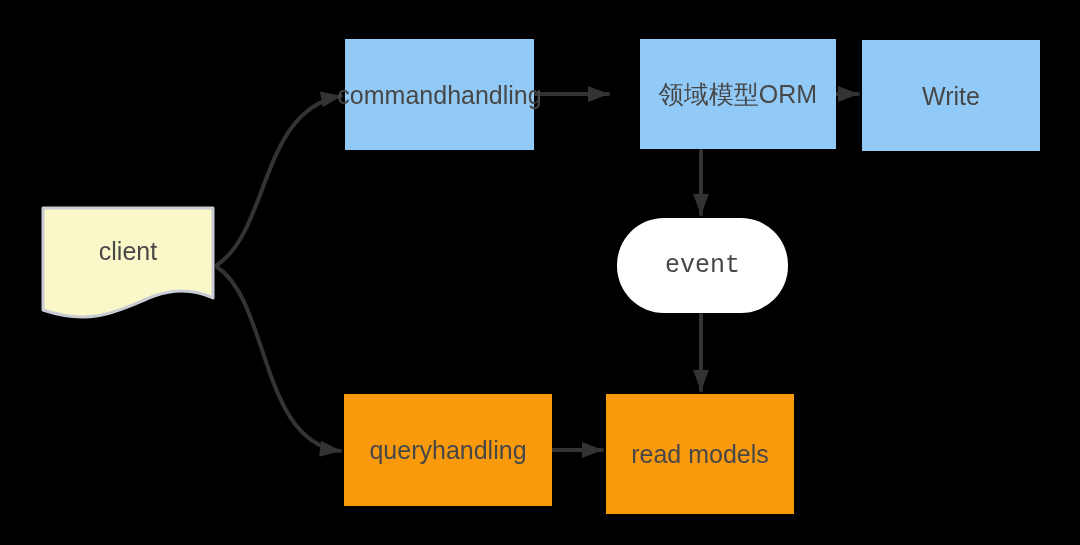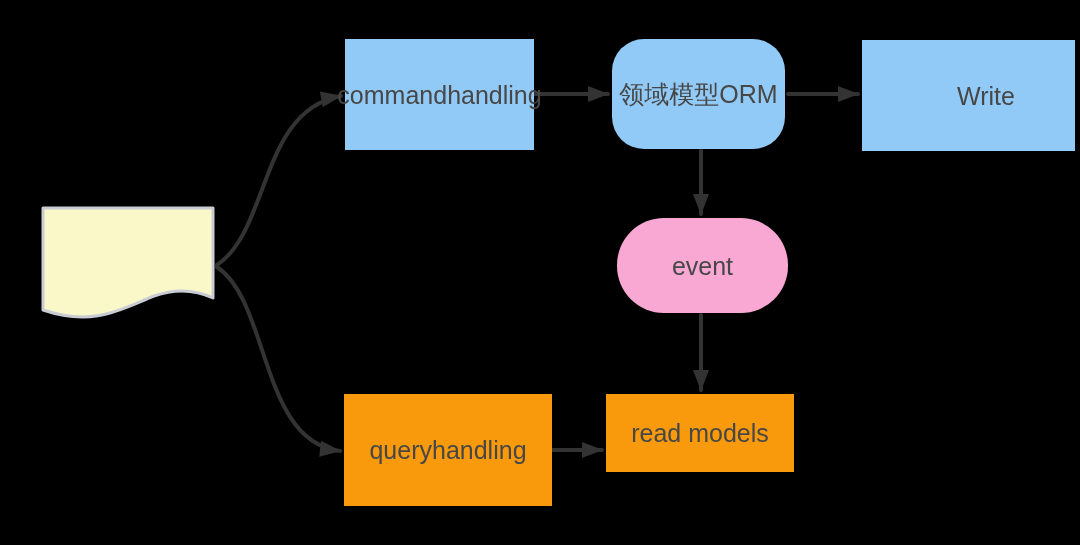--- a/index.html
+++ b/index.html
@@ -34,21 +34,21 @@
     flex-direction: row;
     align-items: center;
     justify-content: center;
     text-align: center;
     font-size: 25px;
     line-height: 34px;
     color: #474747;
   }
   .node.blue   { background: #92CAF7; }
   .node.orange { background: #F99A0D; }
-  .node.purple { background: #f9a8d4; border-radius: 47px; }
+  .node.purple { background: #ffffff; border-radius: 47px; font-family: Liberation Mono, monospace; }
   .node.doc    { background: transparent; }
 </style>
 </head>
 <body>
 
 <div class="canvas">
 
   <svg class="overlay" viewBox="0 0 1080 545" xmlns="http://www.w3.org/2000/svg">
     <defs>
       <marker id="ah" markerUnits="userSpaceOnUse" markerWidth="24" markerHeight="18" refX="21" refY="9" orient="auto">
@@ -60,41 +60,44 @@
 
     <path class="edge" marker-end="url(#ah)" d="M 217 265 C 270 230, 260 110, 341 96"></path>
     <path class="edge" marker-end="url(#ah)" d="M 217 267 C 270 302, 260 442, 340 451"></path>
     <path class="edge" marker-end="url(#ah)" d="M 534 94 L 608 94"></path>
     <path class="edge" marker-end="url(#ah)" d="M 788 94 L 858 94"></path>
     <path class="edge" marker-end="url(#ah)" d="M 701 151 L 701 214"></path>
     <path class="edge" marker-end="url(#ah)" d="M 701 315 L 701 390"></path>
     <path class="edge" marker-end="url(#ah)" d="M 535 450 L 602 450"></path>
   </svg>
 
+  <div class="node doc" style="left:43px; top:208px; width:170px; height:86px;">
+    <span>client</span>
+  </div>
 
   <div class="node blue" style="left:345px; top:39px; width:189px; height:111px;">
     <span>command</span>
     <span>handling</span>
   </div>
 
-  <div class="node blue" style="left:612px; top:39px; width:173px; height:110px;border-radius:32px;">
+  <div class="node blue" style="left:640px; top:39px; width:196px; height:110px;">
     <span>领域模型</span>
     <span>ORM</span>
   </div>
 
-  <div class="node blue" style="left:862px; top:40px; width:178px; height:111px;padding-left:35px;">
+  <div class="node blue" style="left:862px; top:40px; width:178px; height:111px;">
     <span>Write</span>
   </div>
 
   <div class="node purple" style="left:617px; top:218px; width:171px; height:95px;">
     <span>event</span>
   </div>
 
   <div class="node orange" style="left:344px; top:394px; width:208px; height:112px;">
     <span>query</span>
     <span>handling</span>
   </div>
 
-  <div class="node orange" style="left:606px; top:394px; width:188px; height:78px;text-align:right;">
+  <div class="node orange" style="left:606px; top:394px; width:188px; height:120px;text-align:right;">
     <span>read models</span>
   </div>
 
 </div>
 
 </body></html>

